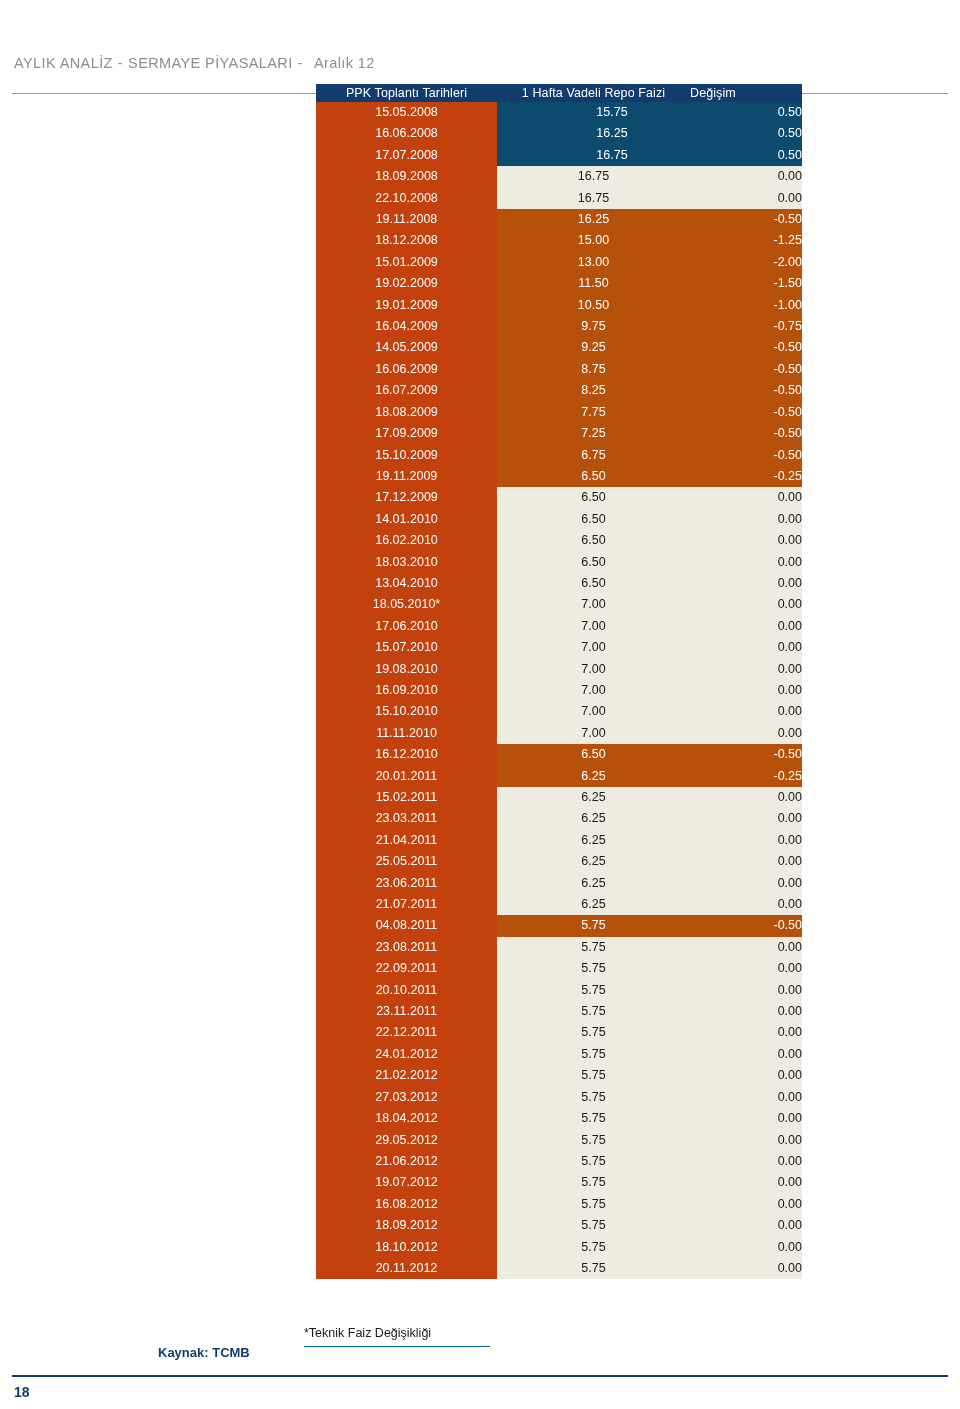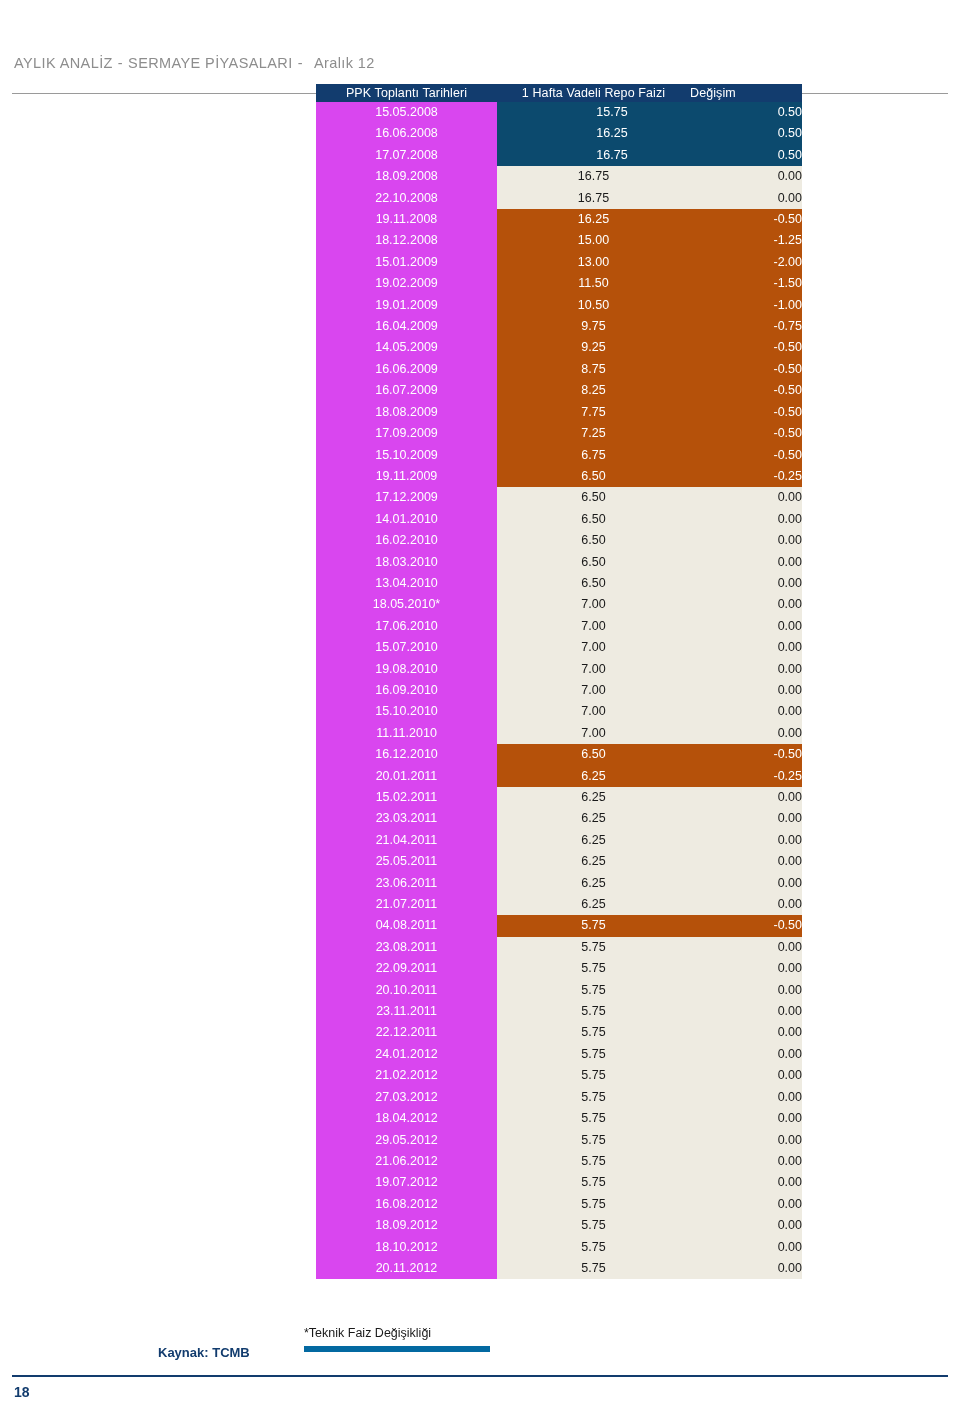--- a/index.html
+++ b/index.html
@@ -71,41 +71,41 @@
   table.ppk th.h-chg  { text-align: left; padding-right: 12px; }
 
   table.ppk td {
     font-size: 12.5px;
     height: 21.4px;
     padding: 0;
     line-height: 21.4px;
     white-space: nowrap;
   }
   td.d-date {
-    background: #d946ef;
+    background: #c2410c;
     color: #ffffff;
     text-align: center;
     padding-right: 8px;
   }
   td.d-rate { text-align: center; padding-right: 38px; }
   td.d-chg  { text-align: right; padding-right: 14px; }
 
   
   tr.t-up    td.d-rate, tr.t-up    td.d-chg { background: #0c4a6e; color: #ffffff; padding-left: 37px; }
   tr.t-down  td.d-rate, tr.t-down  td.d-chg { background: #b5510a; color: #ffffff; }
   tr.t-flat  td.d-rate, tr.t-flat  td.d-chg { background: #eeebe1; color: #1a1a1a; }
 
   
   .footnote {
     position: absolute;
     left: 304px; top: 1326px;
     width: 186px;
     font-size: 12.5px;
     color: #1a1a1a;
-    border-bottom: 6px solid #0369a1;
+    border-bottom: 1px solid #0369a1;
     padding-bottom: 6px;
     white-space: nowrap;
   }
   .source-label {
     position: absolute;
     left: 158px; top: 1345px;
     font-size: 13px;
     font-weight: bold;
     color: #123c6e;
     white-space: nowrap;

